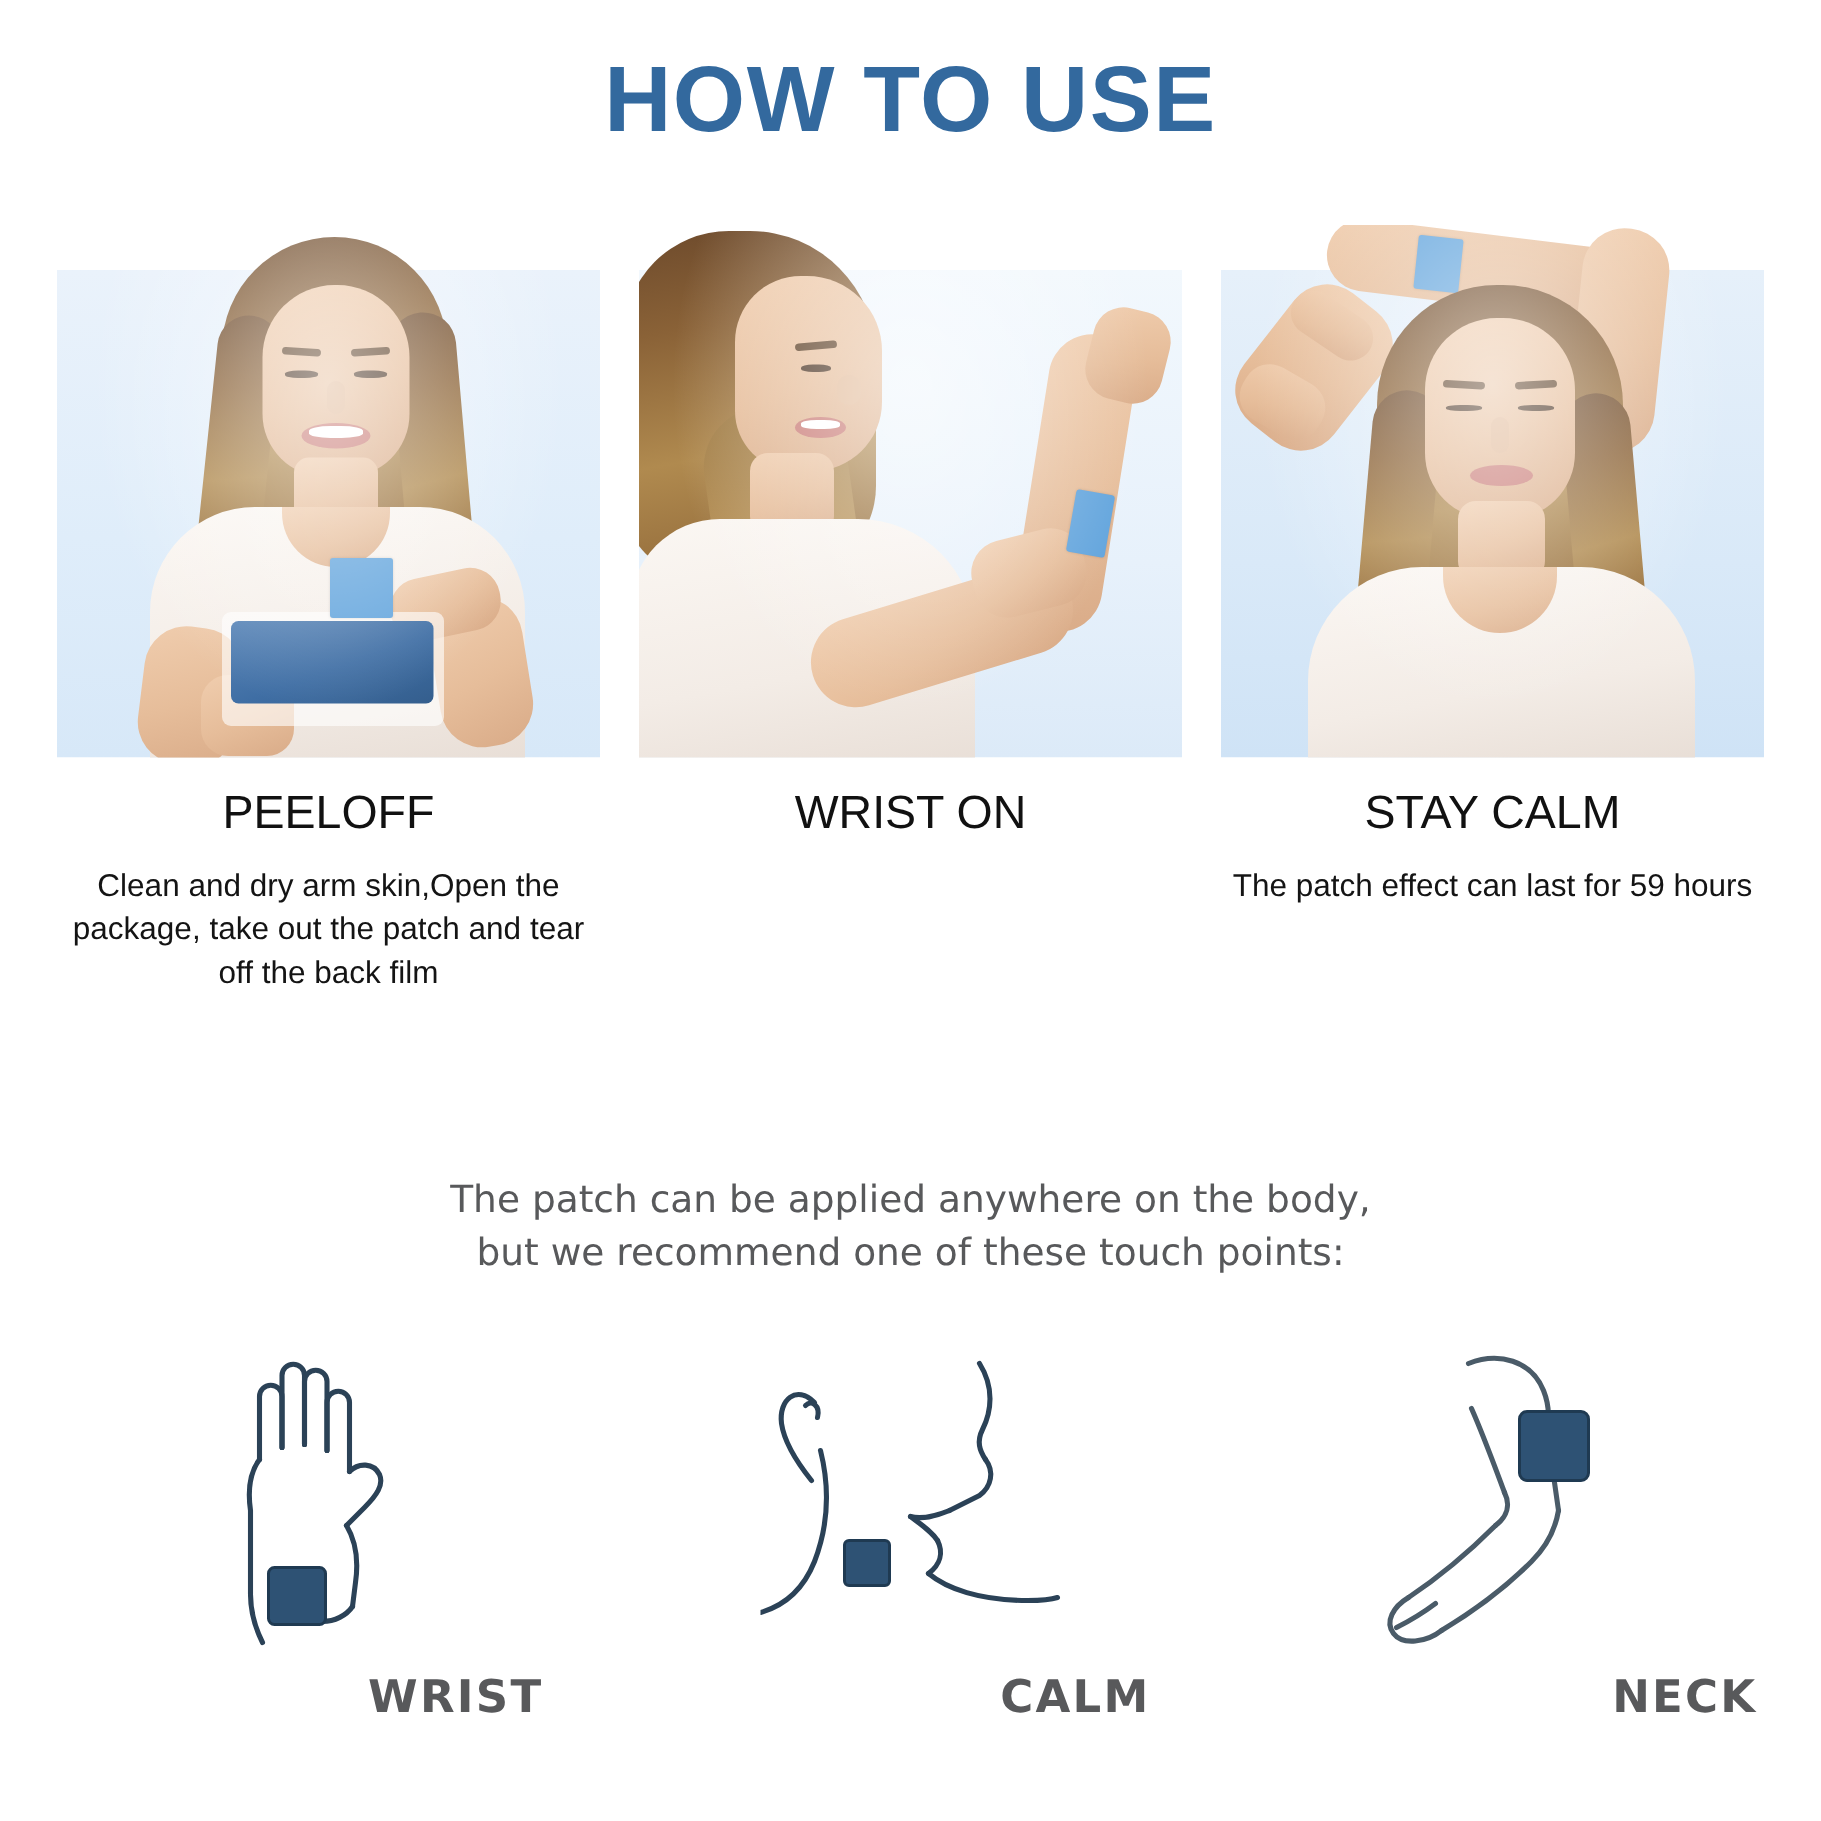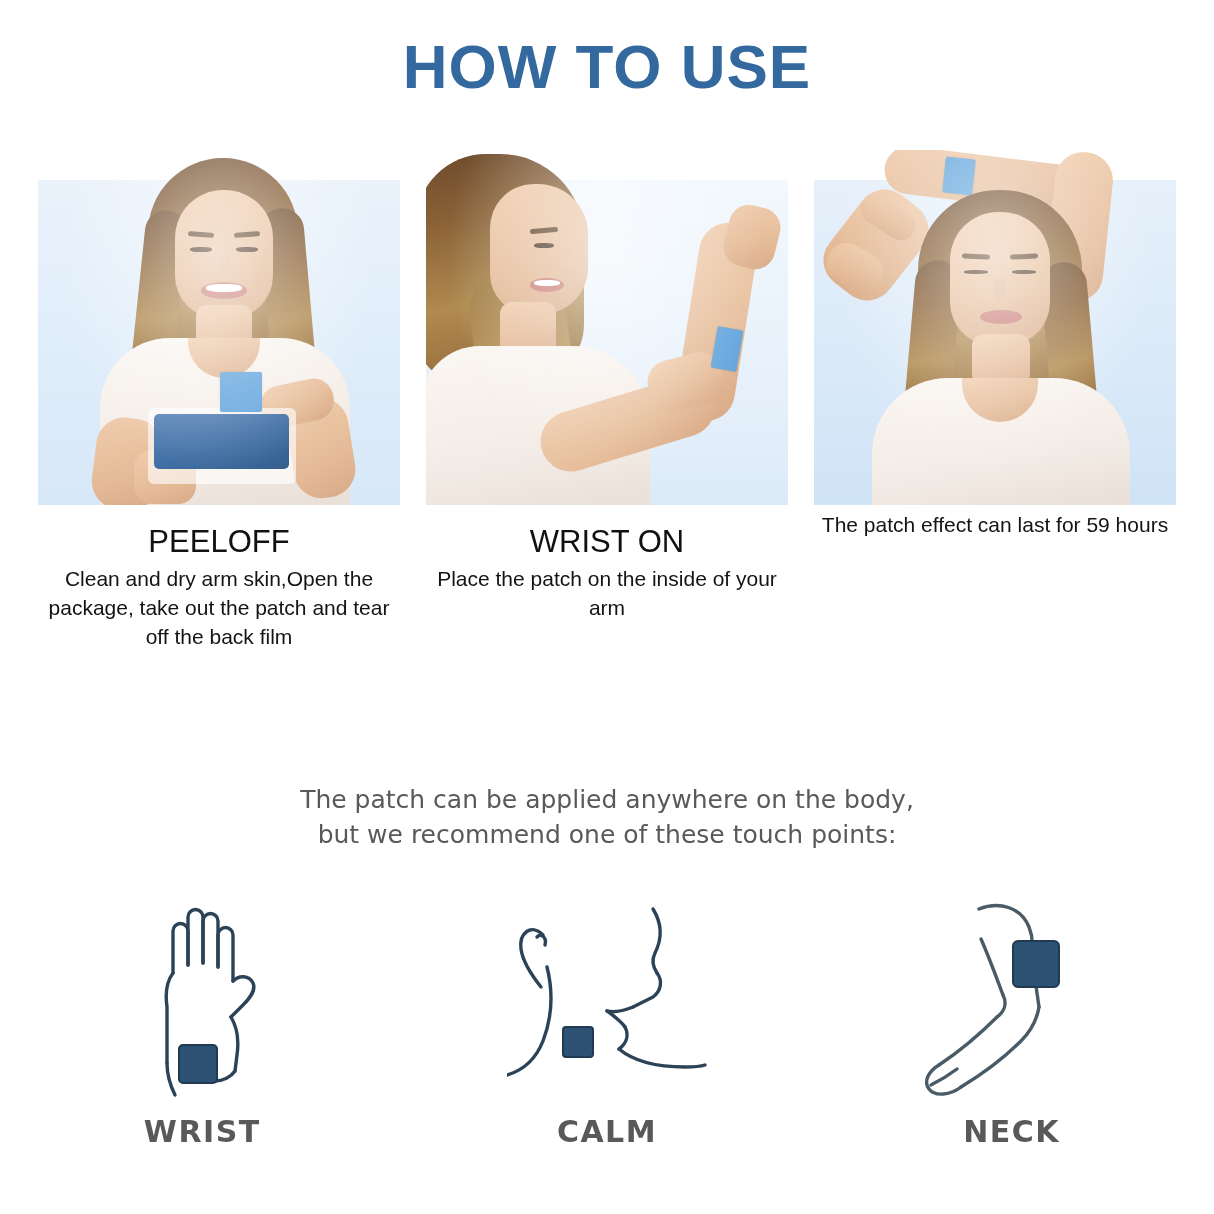--- a/index.html
+++ b/index.html
@@ -51,41 +51,41 @@
   .brow{background:#5d4026;border-radius:3px;}
   .eye{background:#4a3322;border-radius:40%;}
   .mouth{background:#c97a75;border-radius:50%;}
   .teeth{position:absolute;background:#fff;border-radius:40%;}
 
   
   .step-title{
     margin-top:20px;text-align:center;font-size:31px;color:#111;line-height:1.1;
   }
   .step-desc{
-    margin-top:6px;text-align:center;font-size:21px;color:#141414;line-height:1.38;
+    margin-top:18px;text-align:center;font-size:21px;color:#141414;line-height:1.38;
     padding:0 6px;
   }
 
   
   .op-title{
     position:absolute;top:706px;left:0;width:1214px;text-align:center;
     font-size:52px;font-weight:bold;color:#2f6aa6;letter-spacing:-.5px;
     font-family:"DejaVu Sans","Liberation Sans",sans-serif;
   }
   .op-sub{
     position:absolute;top:783px;left:0;width:1214px;text-align:center;
     font-size:25px;color:#58595b;line-height:1.38;
     font-family:"DejaVu Sans","Liberation Sans",sans-serif;
   }
 
   .icons{
     position:absolute;top:895px;left:0;width:1214px;height:290px;
     display:flex;justify-content:space-around;align-items:flex-start;
   }
-  .icon-col{width:320px;text-align:center;}
+  .icon-col{width:320px;text-align:right;}
   .icon-box{height:215px;display:flex;align-items:center;justify-content:center;}
   .icon-label{
     font-size:30px;font-weight:bold;color:#58595b;letter-spacing:1.5px;
     font-family:"DejaVu Sans","Liberation Sans",sans-serif;margin-top:4px;
   }
 </style>
 </head>
 <body>
 
 <div class="page">
@@ -155,21 +155,20 @@
           <div class="skin" style="left:300px;top:56px;width:52px;height:62px;border-radius:20px;transform:rotate(14deg);"></div>
 
           <div class="skin" style="left:112px;top:244px;width:180px;height:60px;border-radius:30px;transform:rotate(-17deg);"></div>
           <div class="skin" style="left:222px;top:206px;width:76px;height:52px;border-radius:22px;transform:rotate(-14deg);"></div>
 
           <div class="patch-blue" style="left:288px;top:178px;width:26px;height:42px;transform:rotate(10deg);"></div>
           <div class="wash"></div>
         </div>
       </div>
       <div class="step-title">WRIST ON</div>
-      <div class="step-desc">Place the patch on the inside of your arm</div>
     </div>
 
     <div class="step">
       <div class="photo">
         <div class="tint t3"></div>
         <div class="scene">
 
           <div class="skin" style="left:70px;top:6px;width:210px;height:48px;border-radius:26px;transform:rotate(7deg);"></div>
           <div class="skin" style="left:236px;top:2px;width:58px;height:150px;border-radius:28px;transform:rotate(6deg);"></div>
           <div class="skin" style="left:24px;top:40px;width:76px;height:110px;border-radius:28px;transform:rotate(38deg);"></div>
@@ -190,20 +189,21 @@
           <div class="eye" style="left:198px;top:120px;width:24px;height:4px;"></div>
           <div class="skin" style="left:180px;top:128px;width:12px;height:24px;border-radius:6px;background:#e0b795;"></div>
           <div class="mouth" style="left:166px;top:160px;width:42px;height:14px;"></div>
 
           <div class="skin" style="left:158px;top:184px;width:58px;height:52px;border-radius:12px;"></div>
           <div class="shirt" style="left:58px;top:228px;width:258px;height:130px;border-radius:76px 76px 0 0;"></div>
           <div class="skin" style="left:148px;top:228px;width:76px;height:44px;border-radius:0 0 42px 42px;"></div>
           <div class="wash"></div>
         </div>
       </div>
+      <div class="step-title">STAY CALM</div>
       <div class="step-desc">The patch effect can last for 59 hours</div>
     </div>
 
   </div>
 
   <div class="op-sub">
     <div>The patch can be applied anywhere on the body,</div>
     <div>but we recommend one of these touch points:</div>
   </div>
 

